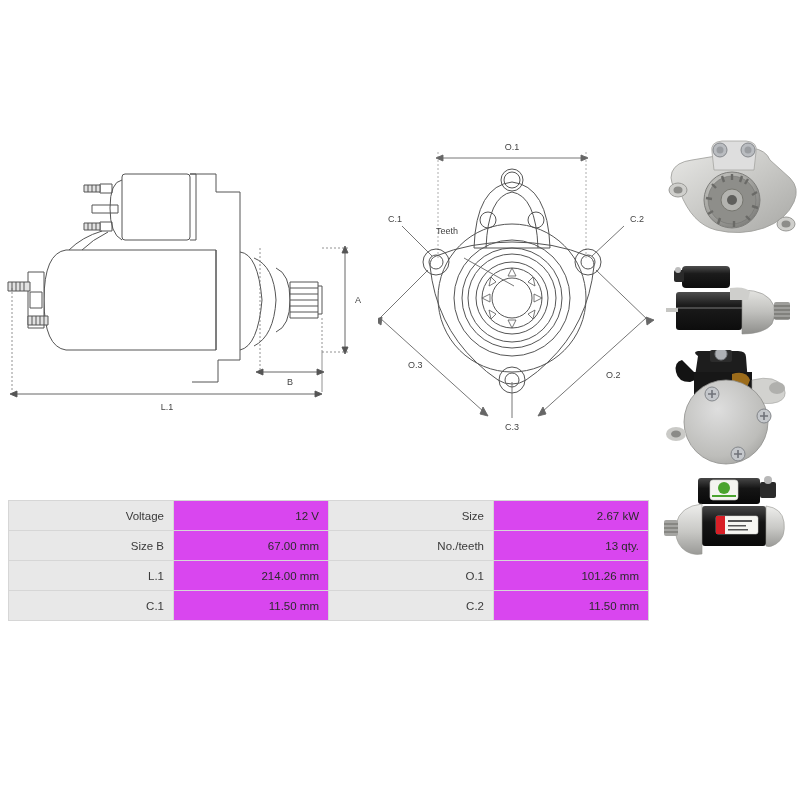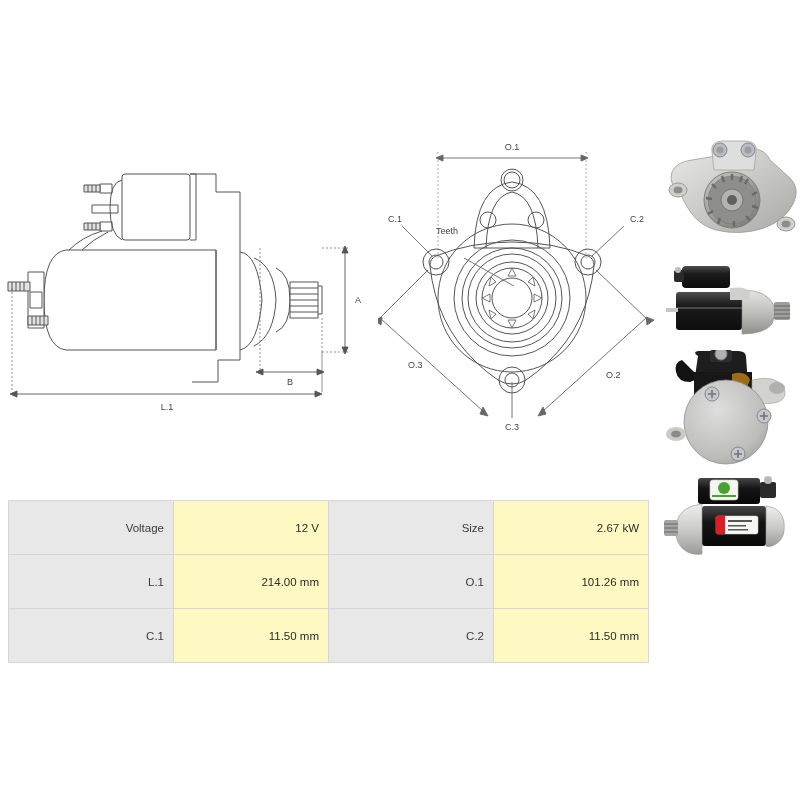--- a/index.html
+++ b/index.html
@@ -33,26 +33,26 @@
 
   
   .infobar{position:absolute;left:0;top:440px;width:800px;height:55px;}
 
   
   .spec{position:absolute;left:8px;top:500px;width:640px;
         border-collapse:collapse;table-layout:fixed;}
   .spec td{
     border:1px solid #d6d6d6;
     font-size:11.5px;
-    padding:20px 9px;
+    padding:8px 9px;
     vertical-align:middle;
     height:13px;
   }
   .spec td.k{background:#e8e8e8;color:#3a3a3a;text-align:right;}
-  .spec td.v{background:#fef9c3;color:#2b2b2b;text-align:right;}
+  .spec td.v{background:#d946ef;color:#2b2b2b;text-align:right;}
   col.ck{width:165px;}
   col.cv{width:155px;}
 </style>
 </head>
 <body>
 
 <div id="sheet">
 
   <div class="drawings">
 
@@ -434,20 +434,26 @@
         <col class="cv">
     </colgroup>
     <tbody>
       <tr>
         <td class="k">Voltage</td>
         <td class="v">12 V</td>
         <td class="k">Size</td>
         <td class="v">2.67 kW</td>
       </tr>
       <tr>
+        <td class="k">Size B</td>
+        <td class="v">67.00 mm</td>
+        <td class="k">No./teeth</td>
+        <td class="v">13 qty.</td>
+      </tr>
+      <tr>
         <td class="k">L.1</td>
         <td class="v">214.00 mm</td>
         <td class="k">O.1</td>
         <td class="v">101.26 mm</td>
       </tr>
       <tr>
         <td class="k">C.1</td>
         <td class="v">11.50 mm</td>
         <td class="k">C.2</td>
         <td class="v">11.50 mm</td>

